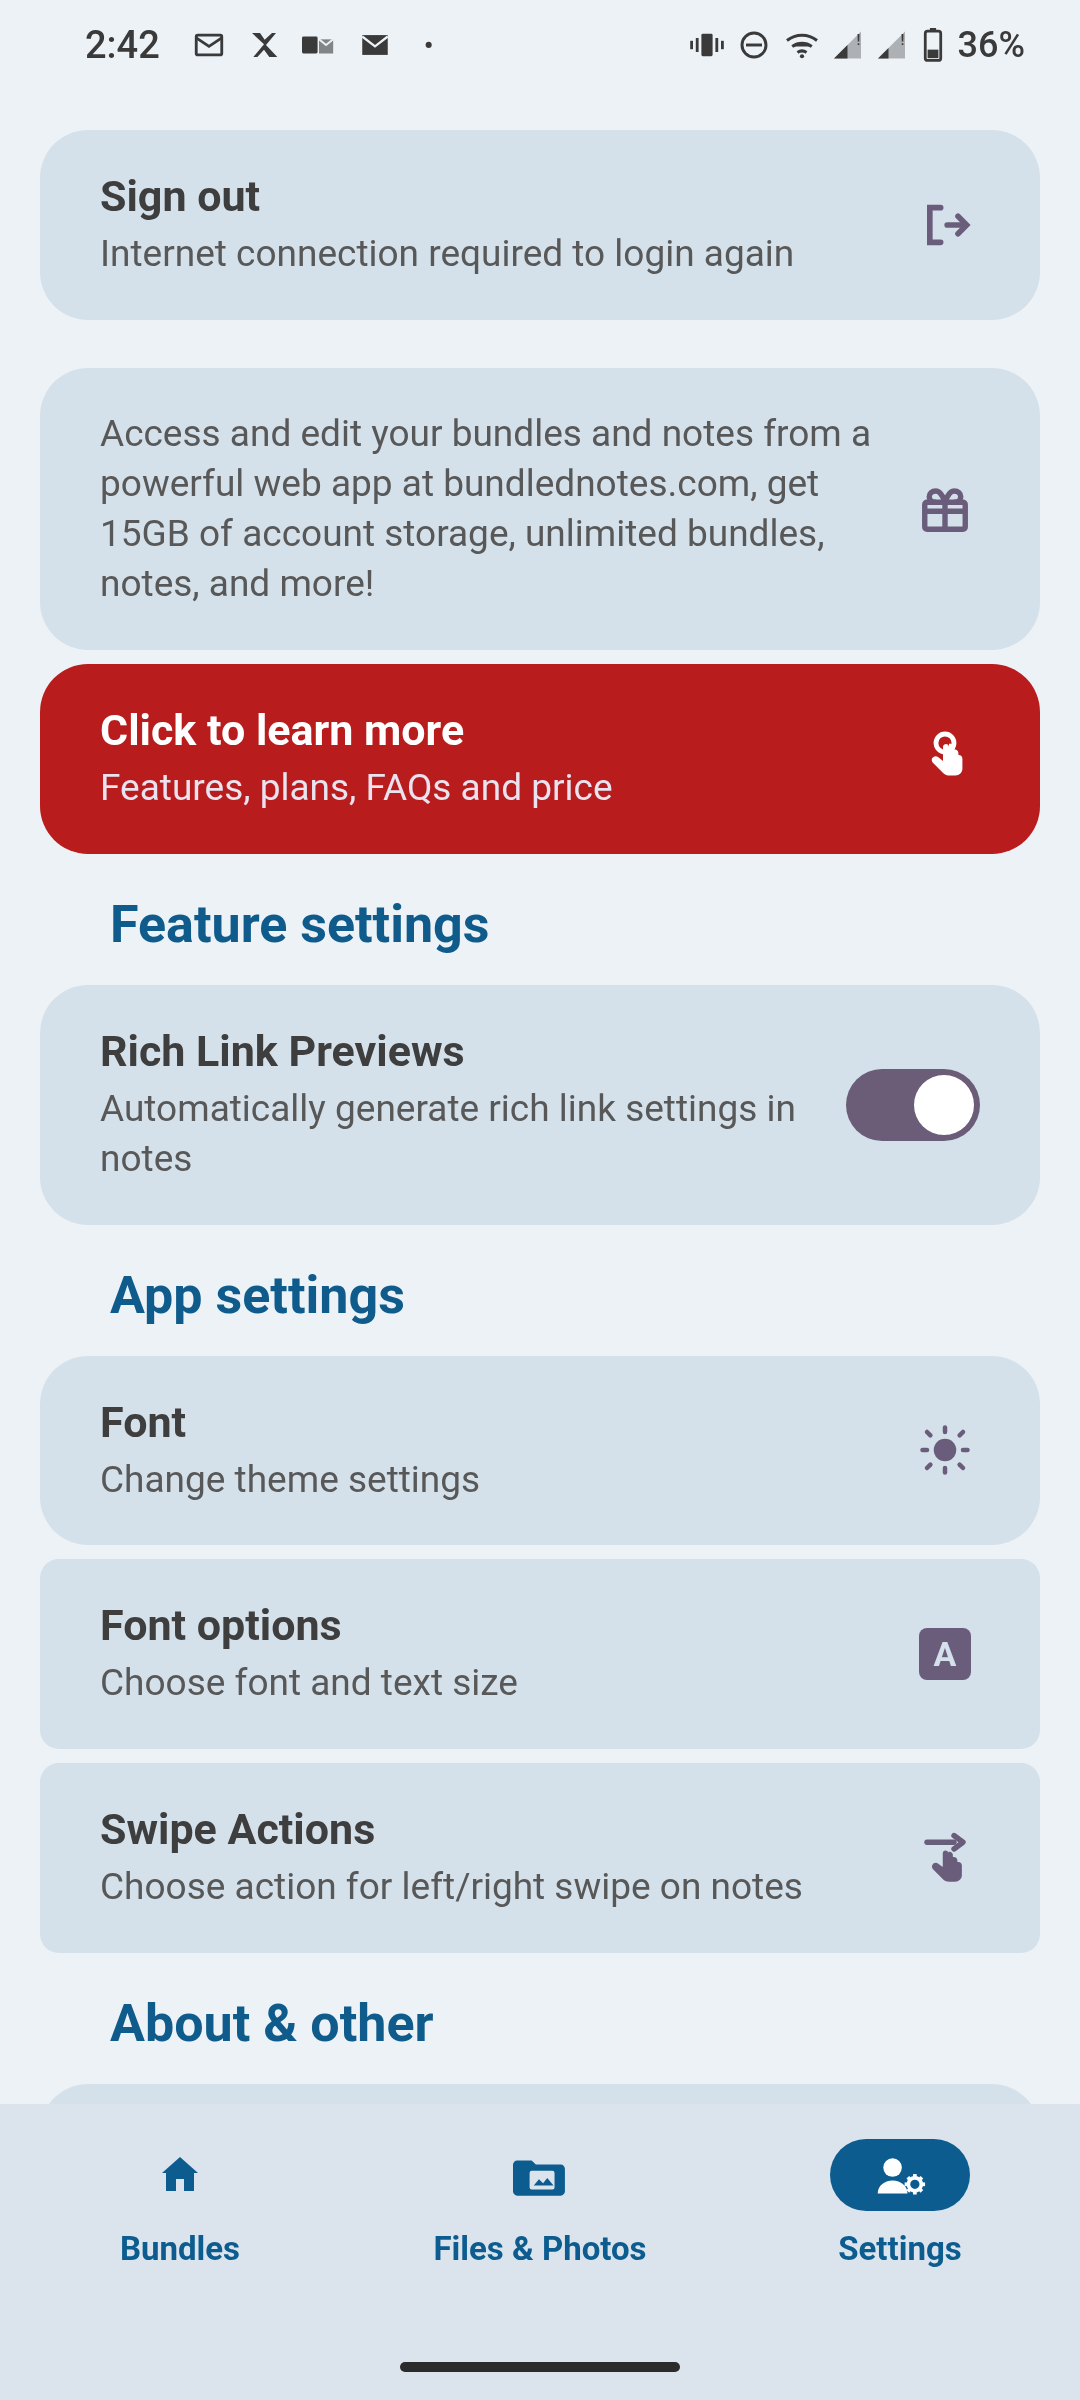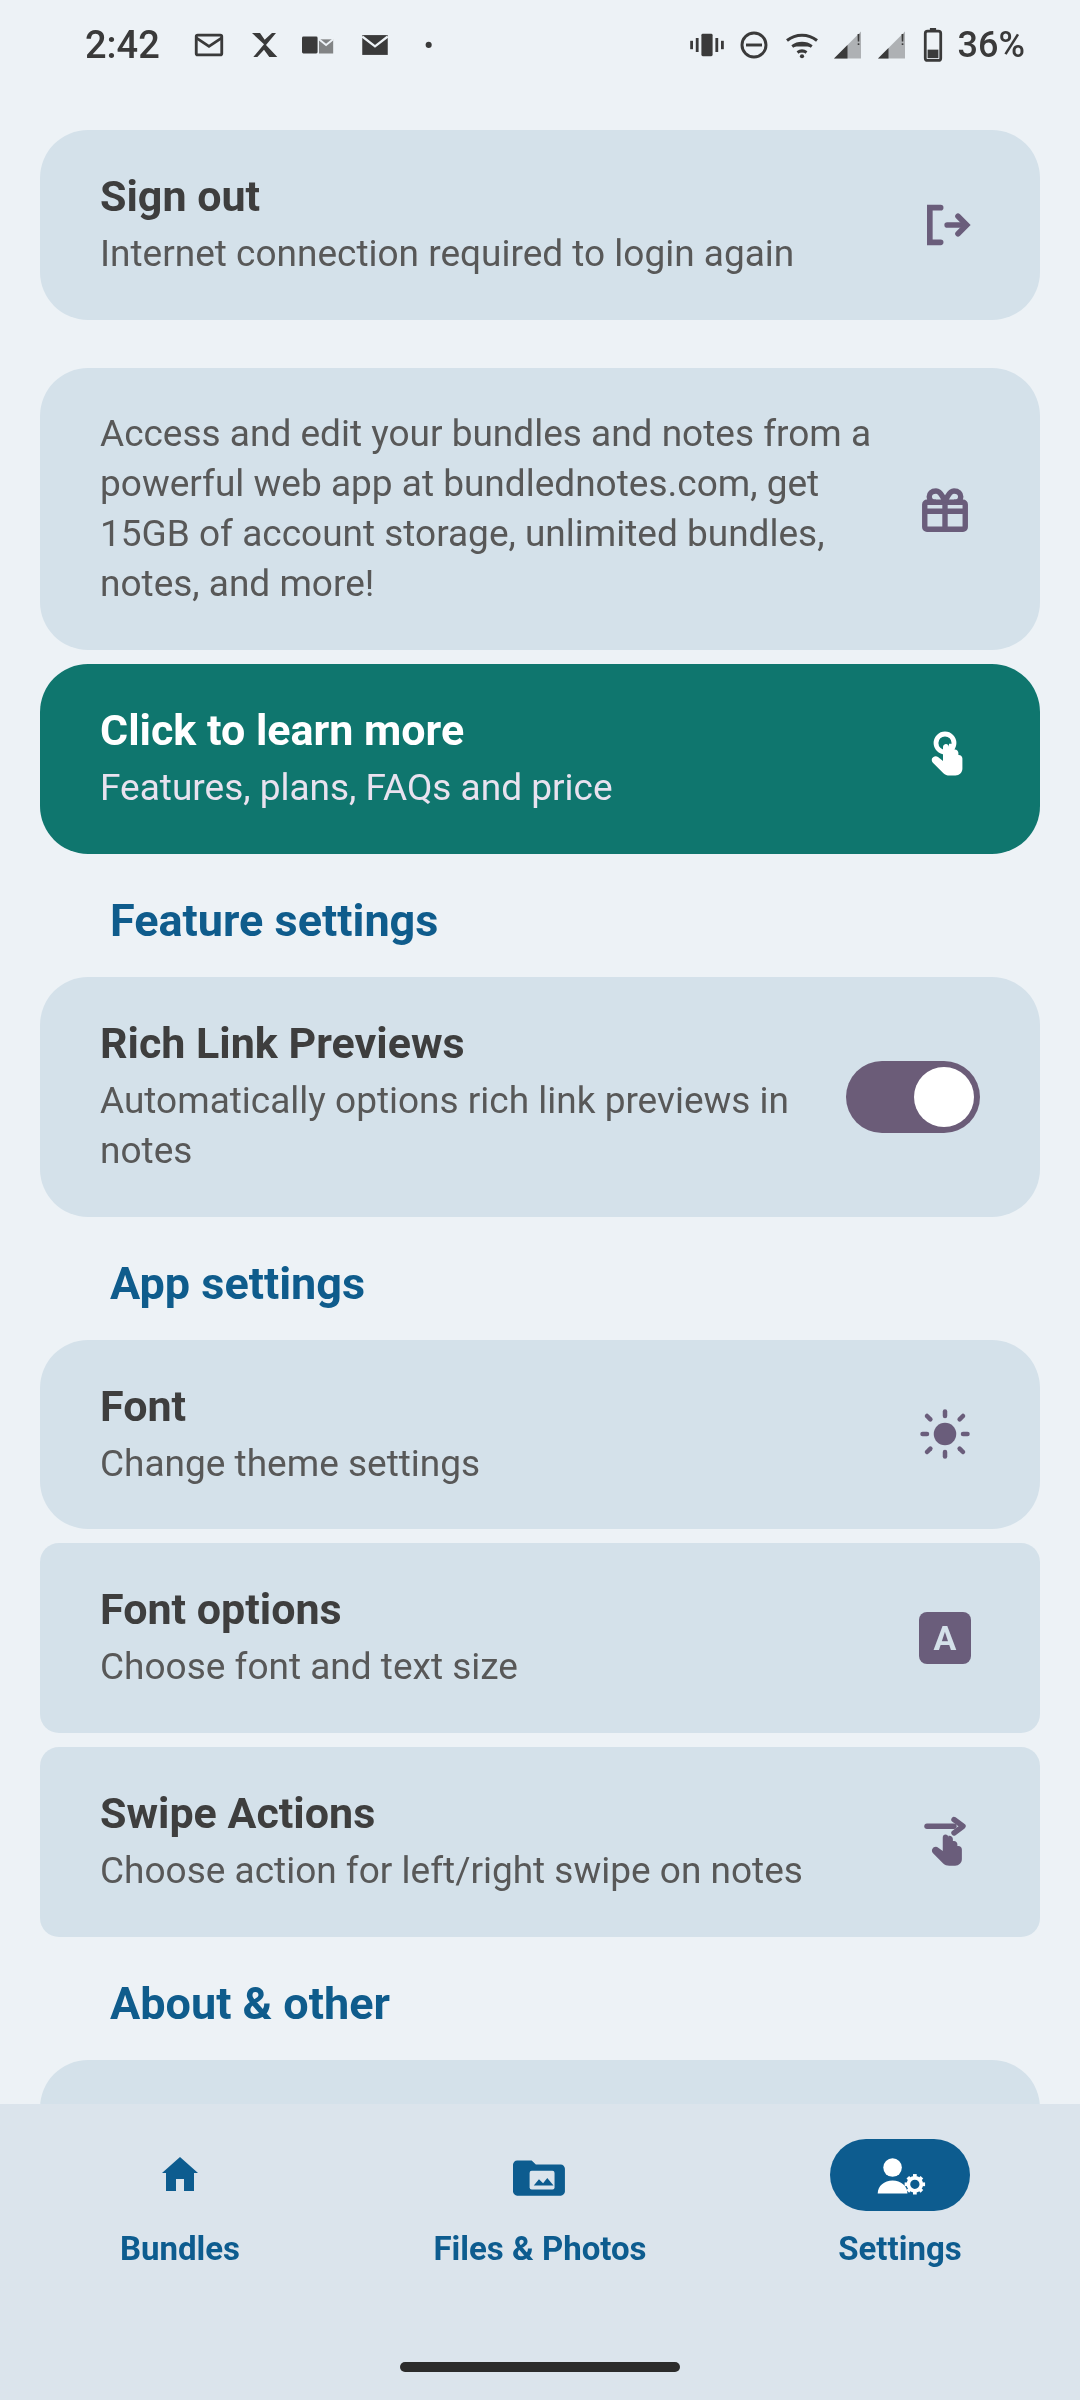--- a/index.html
+++ b/index.html
@@ -57,31 +57,31 @@
   .card-body { flex: 1; min-width: 0; }
   .card-icon {
     width: 70px;
     display: flex;
     align-items: center;
     justify-content: center;
     color: #6a5d7b;
   }
 
   .card.dark {
-    background: #0f766e;
+    background: #b91c1c;
   }
   .card.dark .card-title { color: #fff; }
   .card.dark .card-sub { color: #e9e2ef; }
   .card.dark .card-icon { color: #fff; }
 
   .spacer-md { height: 48px; }
   .spacer-sm { height: 14px; }
 
   .section-header {
-    font-size: 45px;
+    font-size: 52px;
     font-weight: 700;
     color: #0f5c8c;
     padding: 40px 70px 30px 70px;
   }
 
   
   .toggle {
     width: 134px;
     height: 72px;
     background: #6b5c78;
@@ -283,21 +283,21 @@
           <path d="M11 8v7l-2.5-2c-1-0.8-2.5-0.4-3 0.8-0.3 0.8 0 1.7 0.7 2.3l5 5c0.8 0.8 1.9 1.2 3 1.2h3c2 0 3.5-1.5 3.5-3.5v-5c0-1-0.8-1.8-1.8-1.8h-0.2v-1c0-1-0.8-1.8-1.8-1.8h-0.2v-1c0-1-0.8-1.8-1.8-1.8H14V8c0-0.8-0.7-1.5-1.5-1.5S11 7.2 11 8z"></path>
         </svg>
     </div>
   </div>
 
   <div class="section-header">Feature settings</div>
 
   <div class="card">
     <div class="card-body">
       <div class="card-title">Rich Link Previews</div>
-      <div class="card-sub">Automatically options rich link previews in notes</div>
+      <div class="card-sub">Automatically generate rich link settings in notes</div>
     </div>
     <div class="toggle">
       <div class="toggle-knob"></div>
     </div>
   </div>
 
   <div class="section-header">App settings</div>
 
   <div class="card">
     <div class="card-body">

